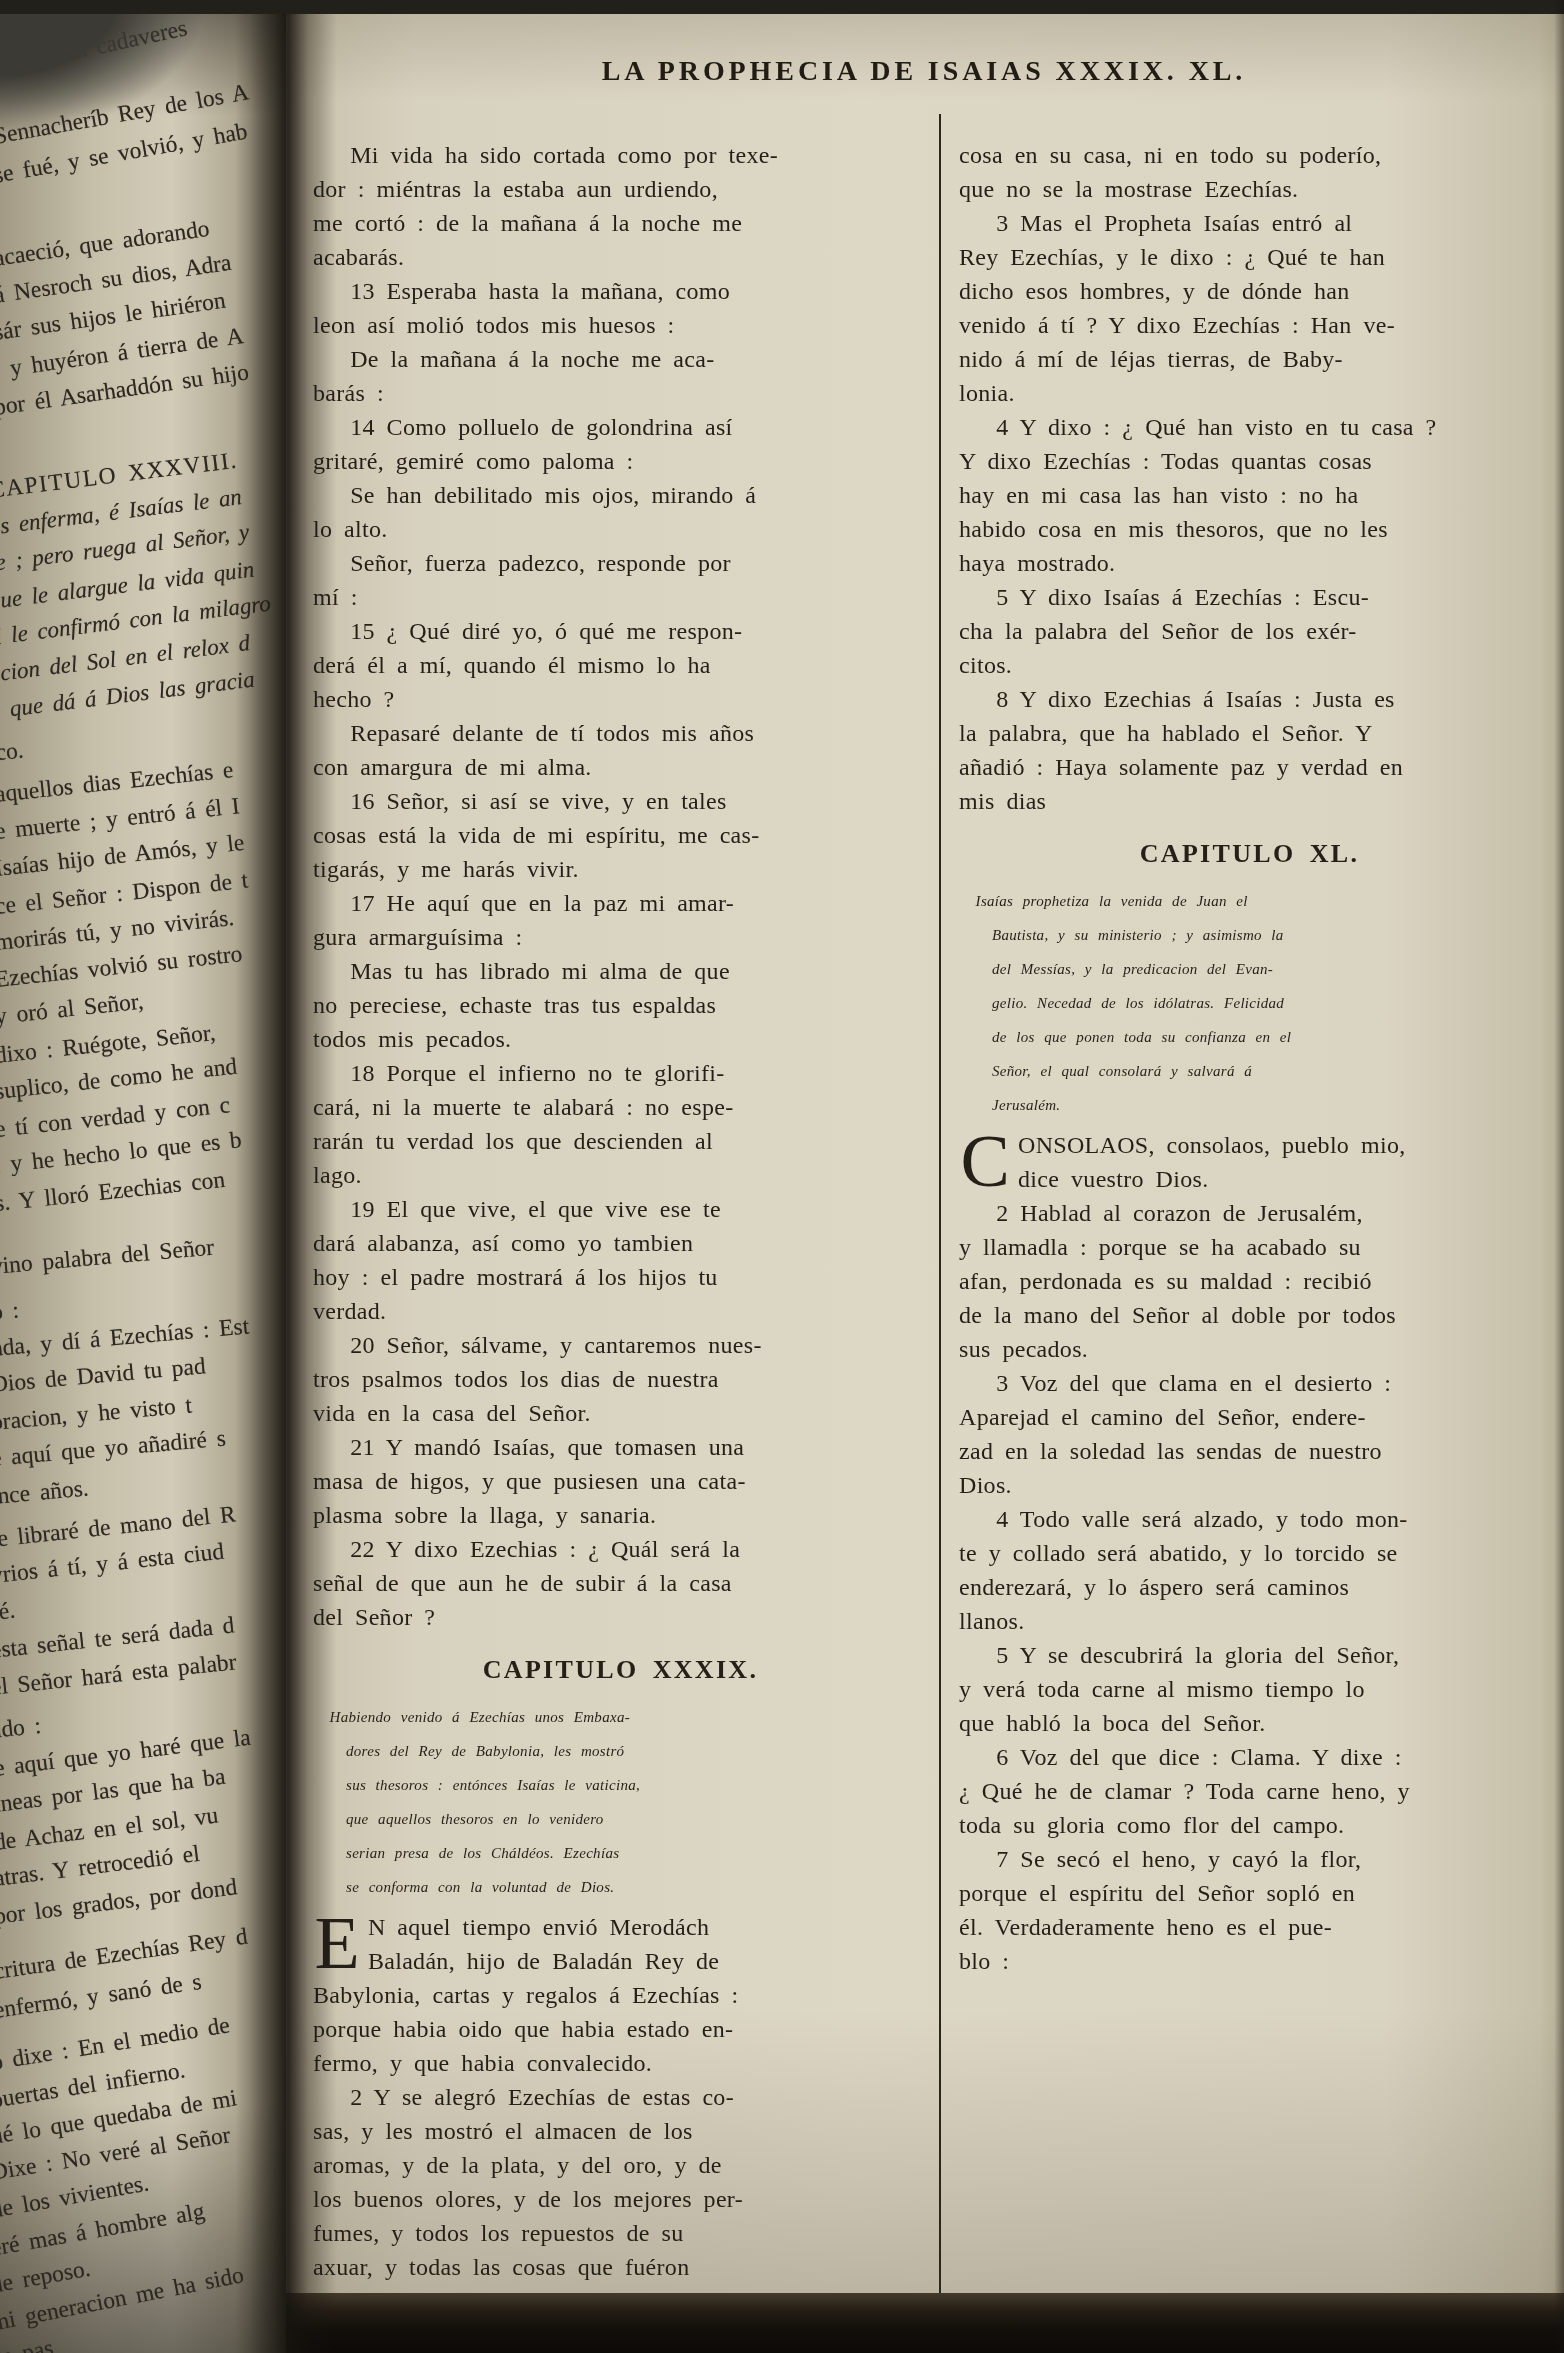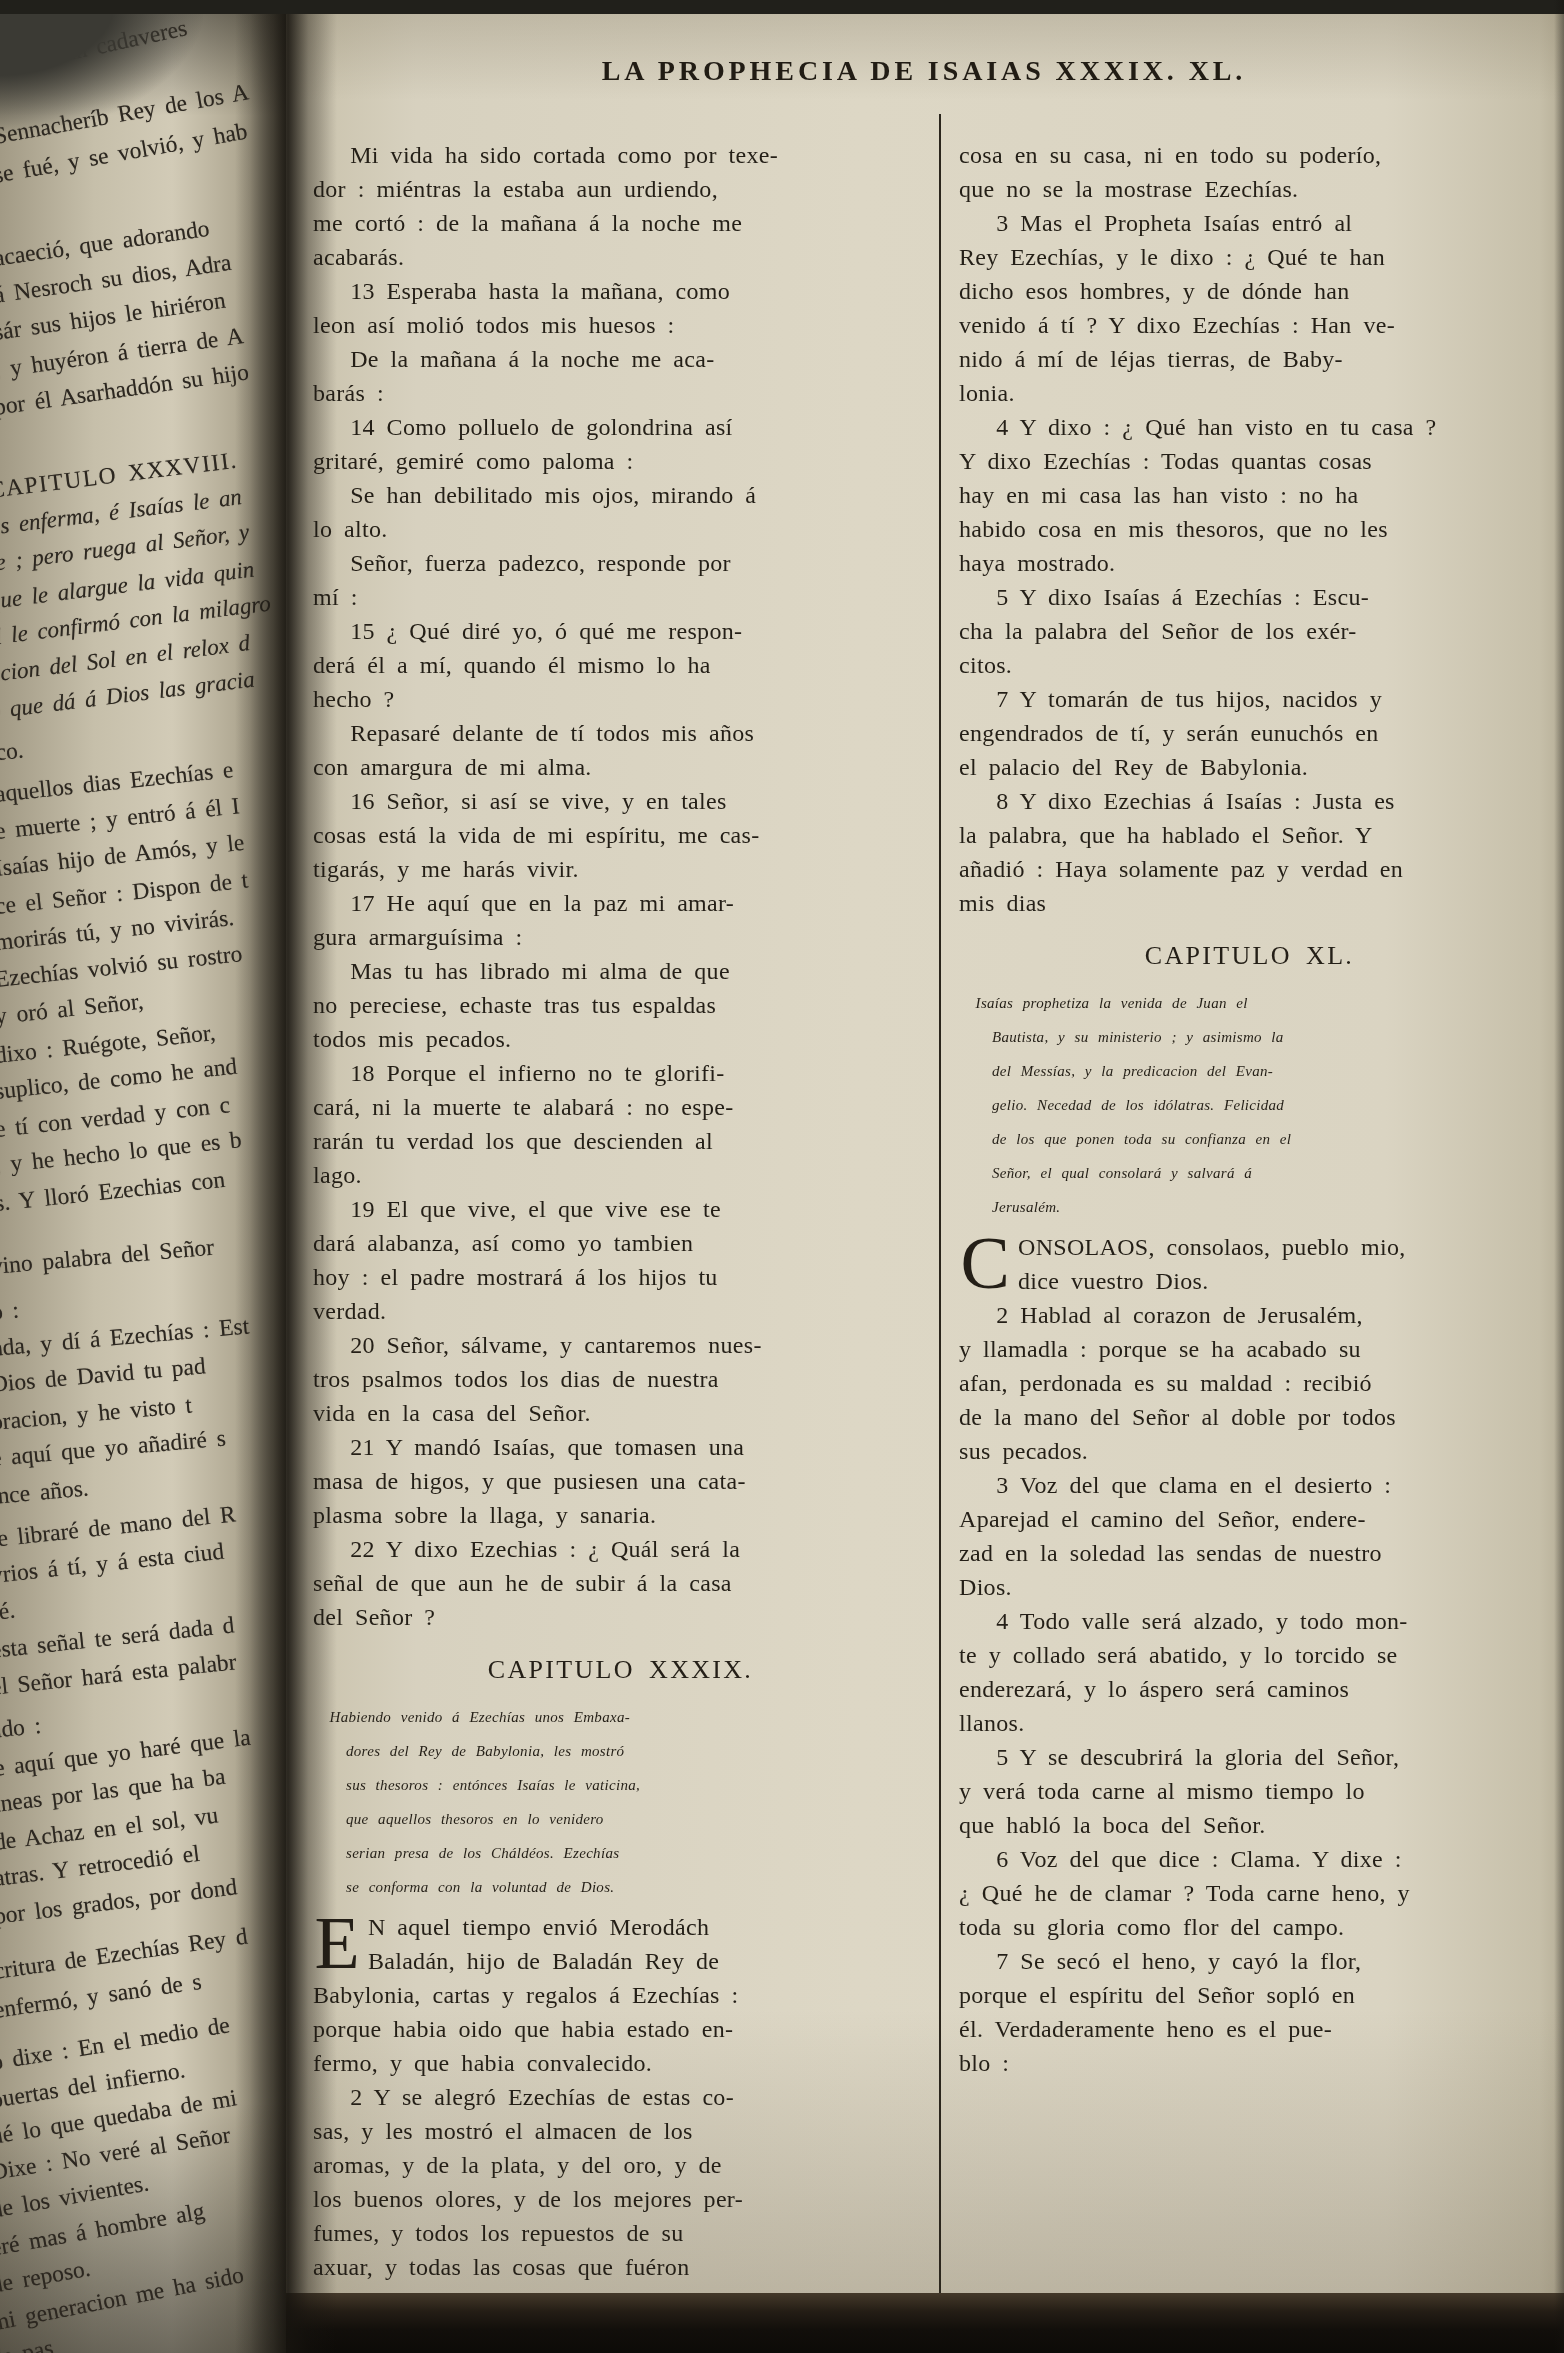--- a/index.html
+++ b/index.html
@@ -14,21 +14,21 @@
       linear-gradient(90deg, #b3aa93 0, #cdc6b1 47px, #d7d1bf 133px, #ddd7c5 45%, #dad4c2 86%, #c6bfa9 98%, #b5ad96 100%),
       #d8d2c0;}
   .header-title{position:absolute;top:41px;left:0;width:100%;text-align:center;
     font-size:28px;font-weight:700;letter-spacing:3.9px;color:#211c14;}
   .col{position:absolute;top:116px;font-size:24px;line-height:34px;word-spacing:5.5px;letter-spacing:0.3px;margin-top:8px;}
   .col1{left:30px;width:615px;}
   .col2{left:676px;width:581px;}
   .divider{position:absolute;left:656px;top:100px;width:2.3px;height:2183px;background:#2b261d;}
   .verse{margin:0;text-indent:1.55em;white-space:pre-line;}
   .noind{text-indent:0;}
-  .heading{margin:19px 0 12.5px;font-size:26px;font-weight:400;letter-spacing:2.3px;text-align:center;white-space:pre-line;}
+  .heading{margin:19px 0 12.5px;font-size:26px;font-weight:700;letter-spacing:2.3px;text-align:center;white-space:pre-line;}
   .summary{margin:0 0 6.3px;font-style:italic;white-space:pre-line;padding-left:33px;text-indent:-16.4px;font-size:15px;}
   .dc{text-indent:0;white-space:normal;}
   .dc::after{content:"";display:block;clear:both;}
   .initial{float:left;font-size:74px;line-height:59px;padding:3.9px 7.8px 0 1.6px;color:#241f17;}
   .dc-text{white-space:pre-line;}
 
   
   .left-page{position:absolute;left:0;top:6.3px;width:286px;height:2347px;z-index:3;overflow:hidden;
     background:
       linear-gradient(180deg, rgba(25,23,18,.50) 0, rgba(0,0,0,0) 110px, rgba(0,0,0,0) 2097px, rgba(25,23,18,.55) 100%),
@@ -135,23 +135,20 @@
 nido á mí de léjas tierras, de Baby-
 lonia.</p>
       <p class="verse">4 Y dixo :  ¿ Qué han visto en tu casa ?
 Y dixo Ezechías :  Todas quantas cosas
 hay en mi casa las han visto :  no ha
 habido cosa en mis thesoros, que no les
 haya mostrado.</p>
       <p class="verse">5 Y dixo Isaías á Ezechías :  Escu-
 cha la palabra del Señor de los exér-
 citos.</p>
-      <p class="verse">7 Y tomarán de tus hijos, nacidos y
-engendrados de tí, y serán eunuchós en
-el palacio del Rey de Babylonia.</p>
       <p class="verse">8 Y dixo Ezechias á Isaías :  Justa es
 la palabra, que ha hablado el Señor.  Y
 añadió :  Haya solamente paz y verdad en
 mis dias</p>
       <h3 class="heading">CAPITULO XL.</h3>
       <p class="summary">Isaías prophetiza la venida de Juan el
 Bautista, y su ministerio ; y asimismo la
 del Messías, y la predicacion del Evan-
 gelio. Necedad de los idólatras. Felicidad
 de los que ponen toda su confianza en el

